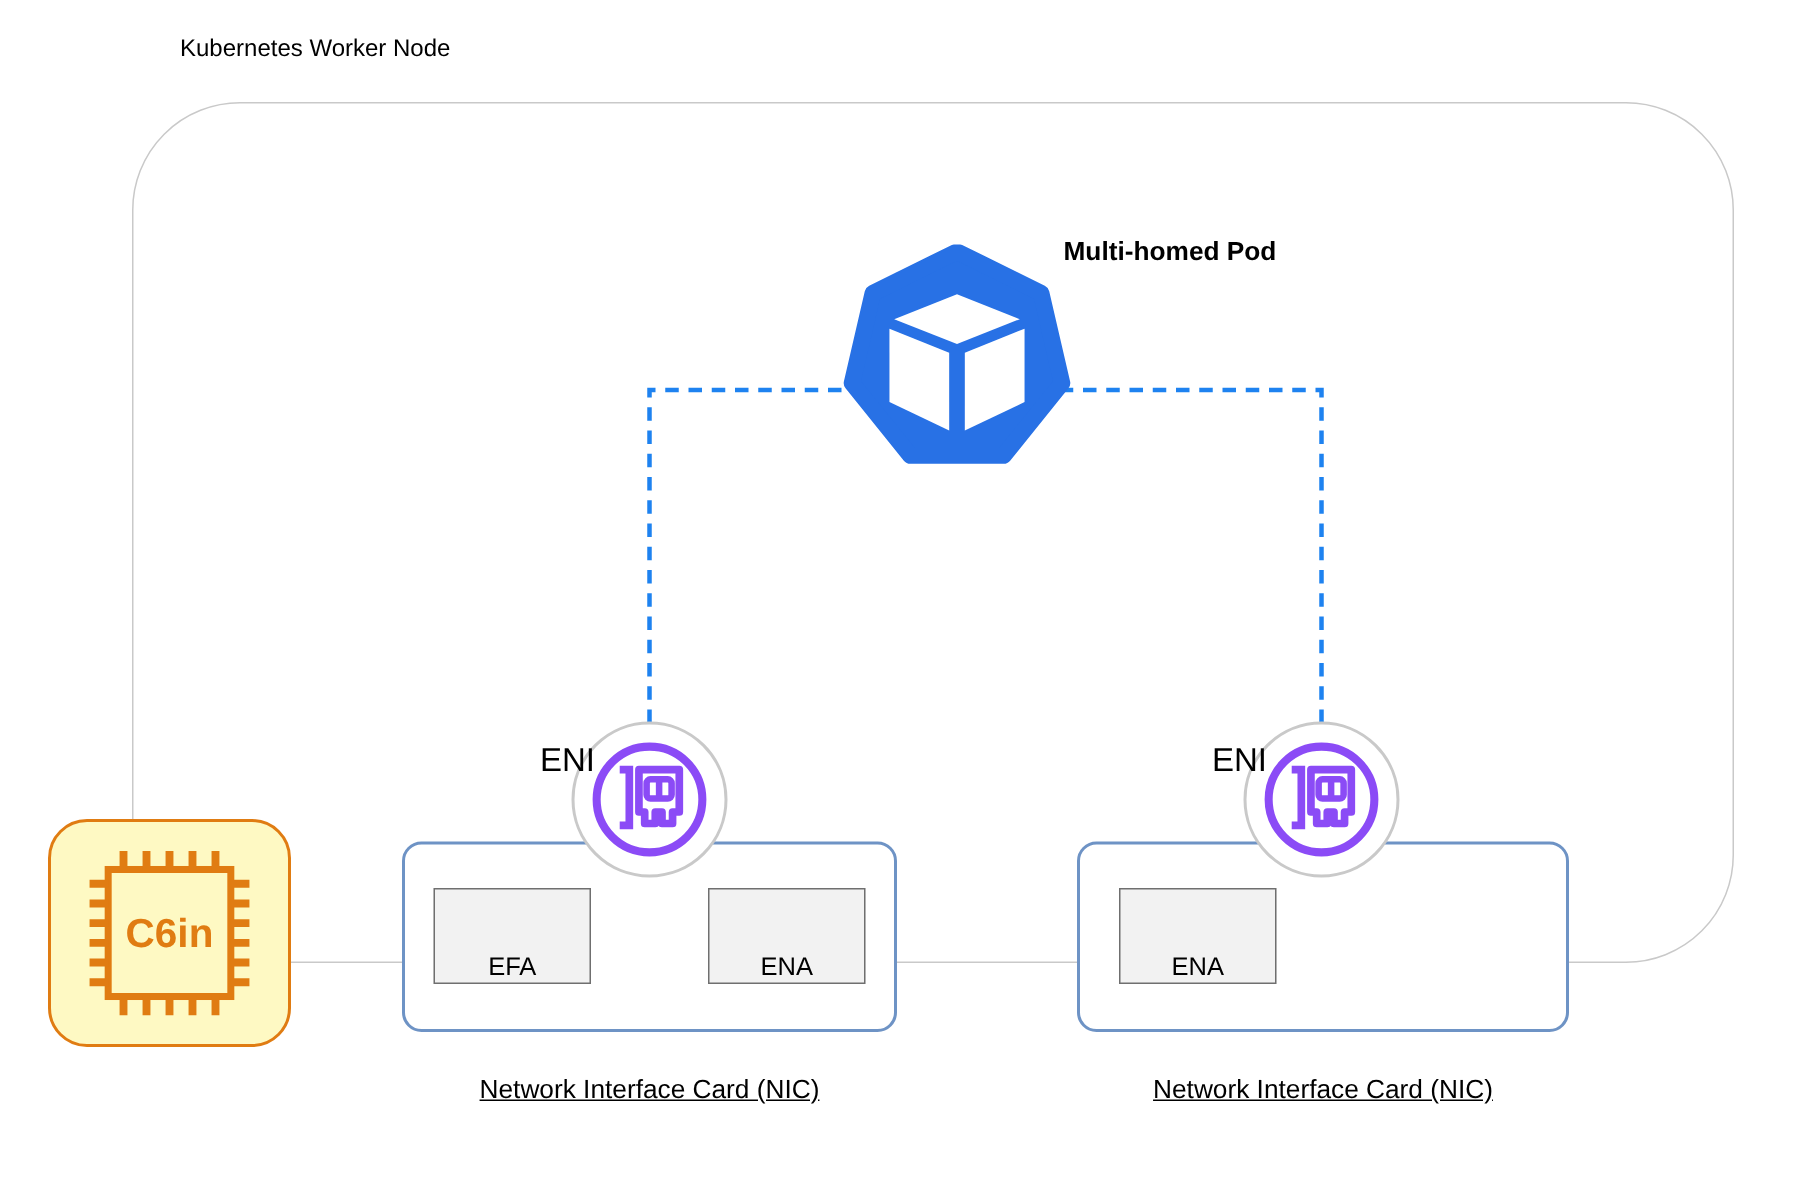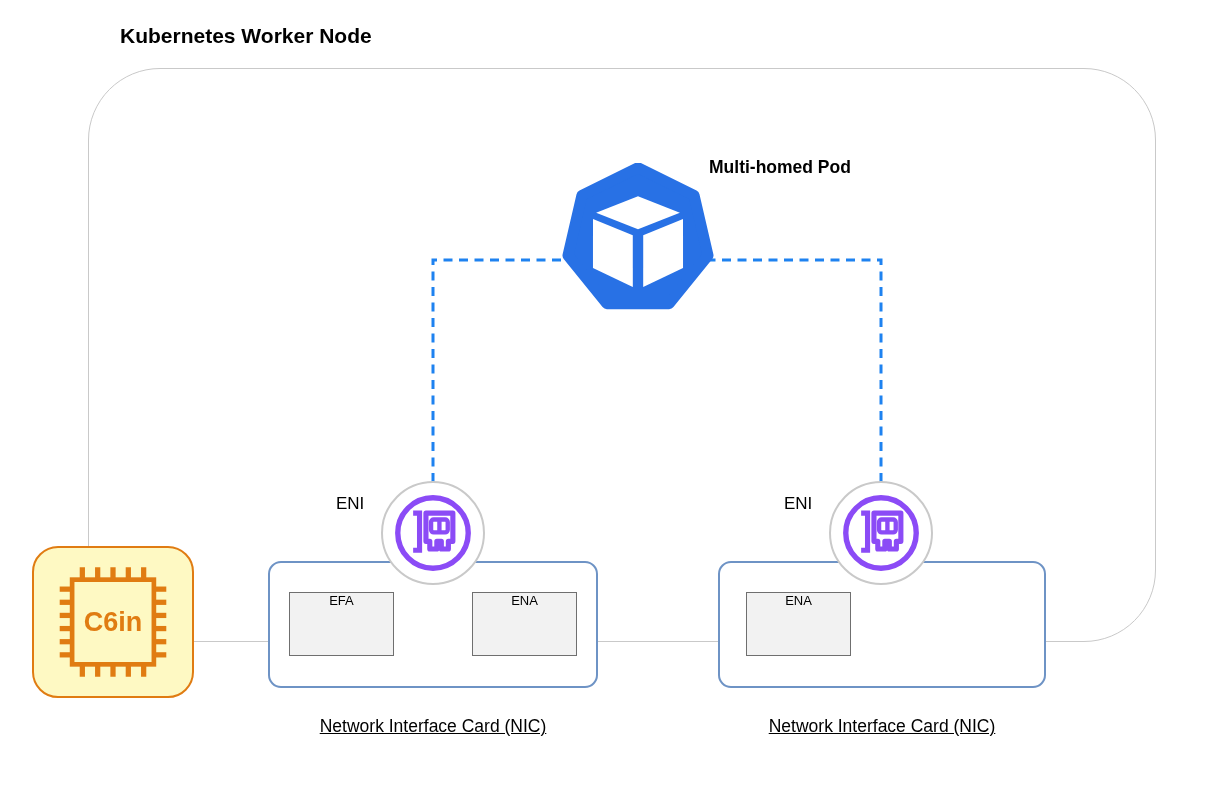--- a/index.html
+++ b/index.html
@@ -7,21 +7,21 @@
     position:relative;width:1210px;height:800px;background:#ffffff;overflow:hidden;
     font-family:"Liberation Sans", sans-serif;color:#000;
   }
   .abs{position:absolute;}
 
   
   .node-box{
     left:88px;top:68px;width:1066px;height:572px;
     border:1.5px solid #C9C9C9;border-radius:72px;z-index:1;
   }
-  .title{left:120px;top:24px;font-size:21px;z-index:10;white-space:nowrap;font-weight:bold;}
+  .title{left:120px;top:24px;font-size:16px;z-index:10;white-space:nowrap;}
 
   
   .connectors{left:0;top:0;width:1210px;height:800px;z-index:2;pointer-events:none;}
   .dash{fill:none;stroke:#1E82F0;stroke-width:3;stroke-dasharray:9 6.5;}
 
   
   .pod-svg{left:559px;top:163px;width:158px;height:158px;z-index:5;}
   .pod-label{left:709px;top:157px;font-size:17.5px;z-index:10;white-space:nowrap;font-weight:bold;}
 
   
@@ -30,36 +30,36 @@
   }
   .nic-left{left:268px;top:561px;width:326px;height:123px;}
   .nic-right{left:718px;top:561px;width:324px;height:123px;}
   .nic-caption{top:716px;font-size:17.5px;text-align:center;z-index:10;white-space:nowrap;text-decoration:underline;}
   .cap-left{left:268px;width:330px;}
   .cap-right{left:718px;width:328px;}
 
   
   .chip{
     width:103px;height:62px;background:#F2F2F2;border:1.5px solid #6F6F6F;
-    display:flex;align-items:flex-start;justify-content:center;
-    font-size:13px;z-index:4;
+    display:flex;align-items:flex-end;justify-content:center;
+    font-size:17px;z-index:4;
   }
   .chip-efa{left:289px;top:592px;}
   .chip-ena1{left:472px;top:592px;}
   .chip-ena2{left:746px;top:592px;}
 
   
   .eni-circle{
     width:100px;height:100px;border-radius:50%;
     background:#ffffff;border:2px solid #C9C9C9;z-index:6;
     display:flex;align-items:center;justify-content:center;
   }
   .eni-left{left:381px;top:481px;}
   .eni-right{left:829px;top:481px;}
-  .eni-label{font-size:17px;z-index:10;white-space:nowrap;}
+  .eni-label{font-size:22px;z-index:10;white-space:nowrap;margin-left:24px;}
   .eni-label-left{left:336px;top:494px;}
   .eni-label-right{left:784px;top:494px;}
   .eni-ico{stroke:#8B4BF6;fill:none;}
 
   
   .c6in{
     left:32px;top:546px;width:158px;height:148px;
     background:#fef9c3;border:2px solid #E07C12;border-radius:26px;z-index:6;
     display:flex;align-items:center;justify-content:center;
   }

